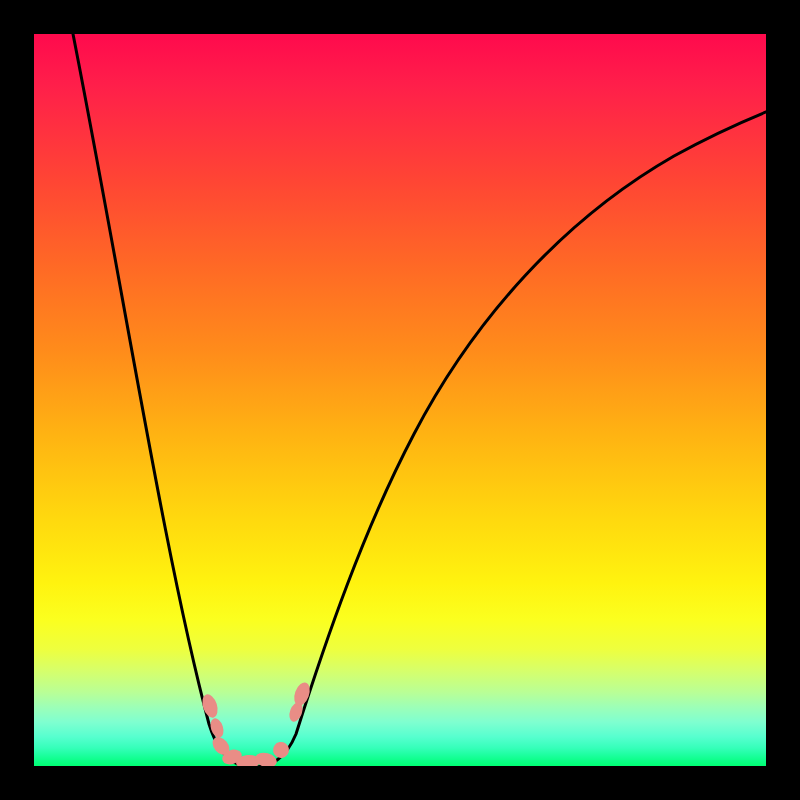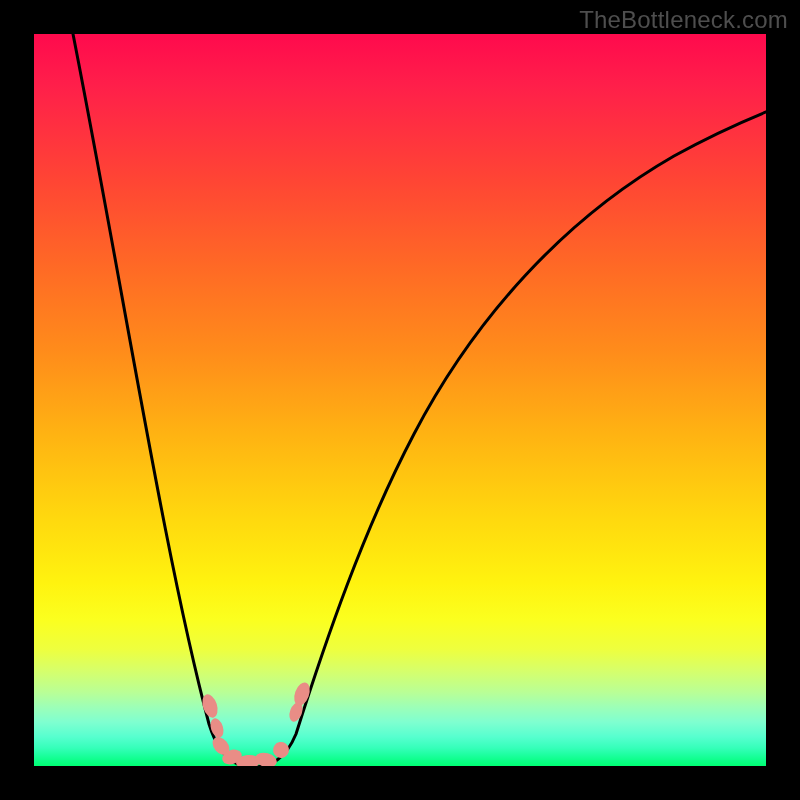--- a/index.html
+++ b/index.html
@@ -90,14 +90,13 @@
           <ellipse cx="187" cy="712" rx="7" ry="10" fill="#e98d86" transform="rotate(-40 187 712)"></ellipse>
           <ellipse cx="198" cy="723" rx="10" ry="7" fill="#e98d86" transform="rotate(-20 198 723)"></ellipse>
           <ellipse cx="214" cy="728" rx="12" ry="7" fill="#e98d86" transform="rotate(-5 214 728)"></ellipse>
           <ellipse cx="232" cy="726" rx="11" ry="7" fill="#e98d86" transform="rotate(15 232 726)"></ellipse>
           <ellipse cx="247" cy="716" rx="8" ry="8" fill="#e98d86" transform="rotate(35 247 716)"></ellipse>
           <ellipse cx="262" cy="678" rx="6" ry="10" fill="#e98d86" transform="rotate(20 262 678)"></ellipse>
           <ellipse cx="268" cy="660" rx="7" ry="12" fill="#e98d86" transform="rotate(20 268 660)"></ellipse>
         </g>
     </svg>
   </div>
-  <div class="watermark">TheBottleneck.com</div>
 </div>
 
 </body></html>

